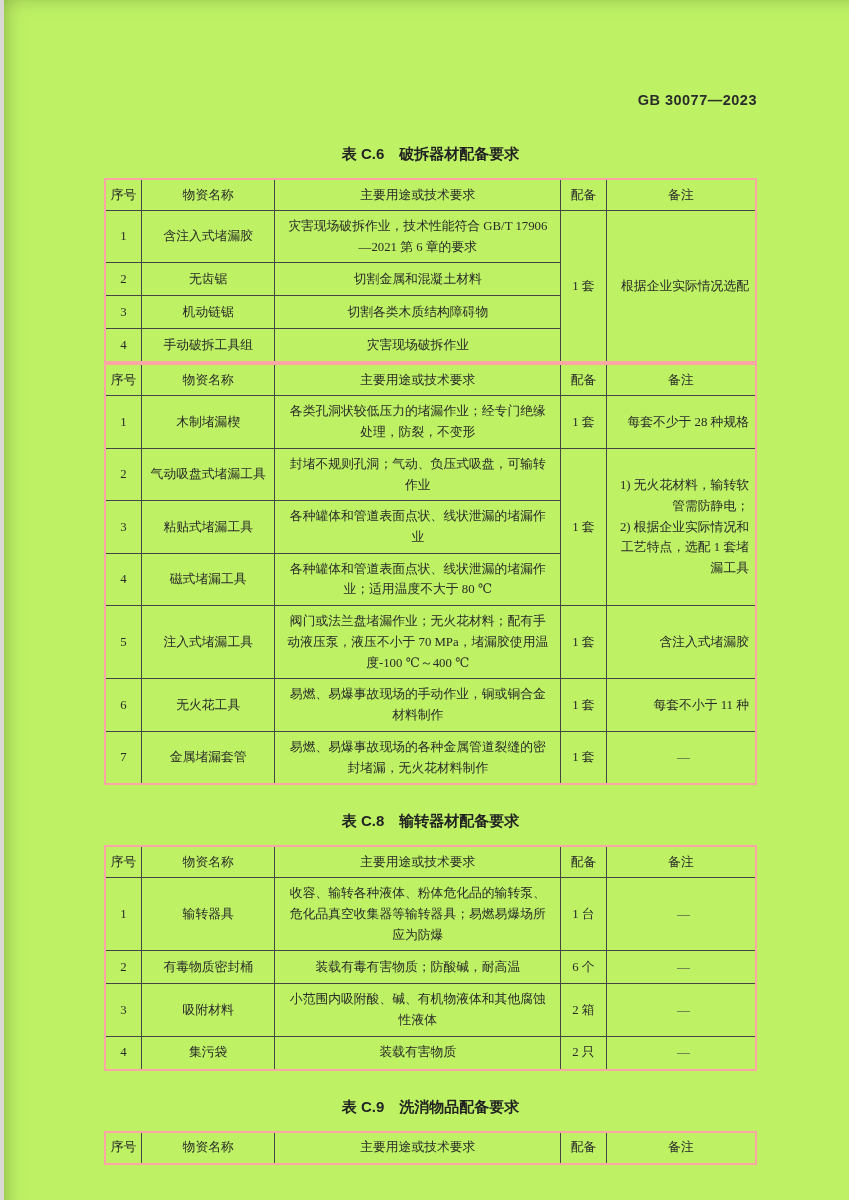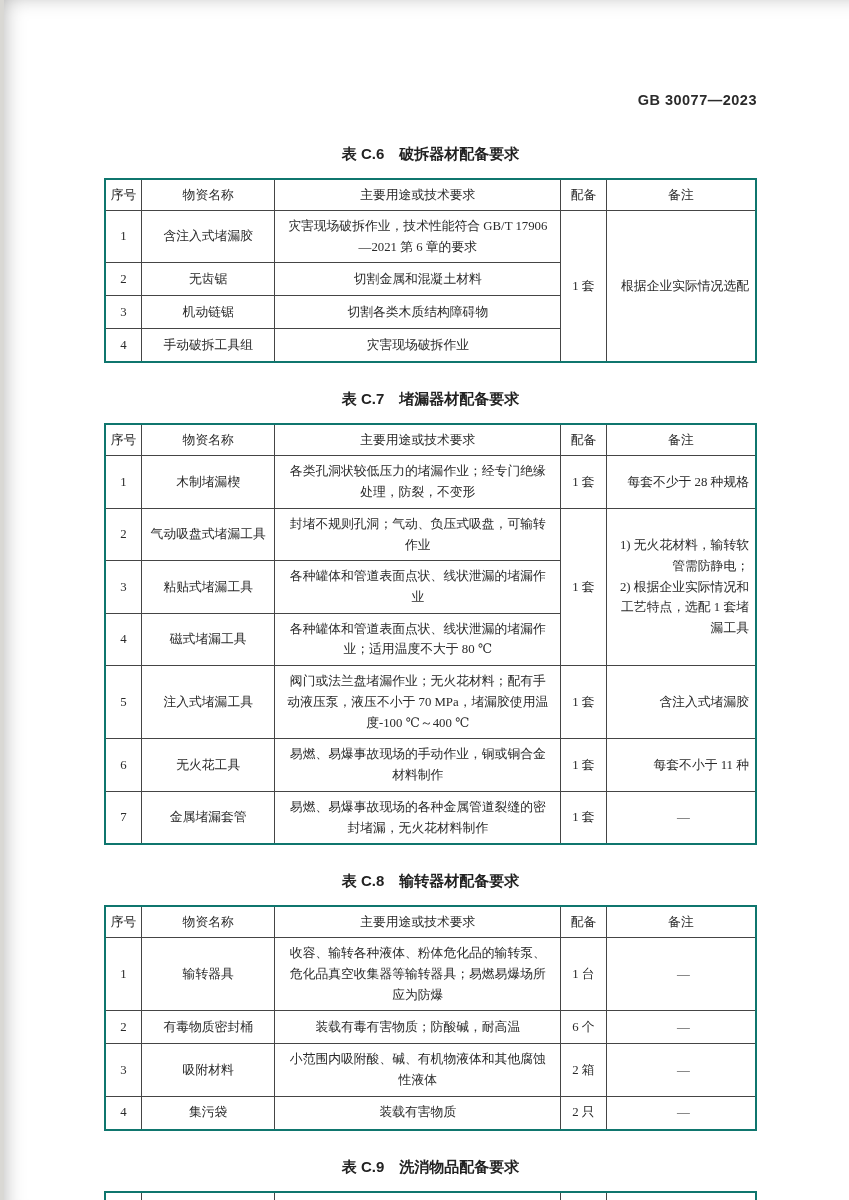--- a/index.html
+++ b/index.html
@@ -6,21 +6,21 @@
   body{
     width:849px;height:1200px;
     background:#d9d8d4;
     font-family:"Liberation Serif","DejaVu Serif",serif;
     color:#262626;
     position:relative;
     overflow:hidden;
   }
   .page{
     position:absolute;left:4px;top:0;right:0;bottom:0;
-    background:#ffffff;
+    background:#bef264;
     box-shadow:inset 14px 10px 22px -16px rgba(0,0,0,.35);
   }
   .content{
     padding:0 92px 0 100px;
   }
   .doc-number{
     text-align:right;
     margin-top:92px;
     font-family:"Liberation Sans","DejaVu Sans",sans-serif;
     font-weight:bold;
@@ -34,21 +34,21 @@
     font-weight:bold;
     font-size:15px;
     color:#222;
     margin:27px 0 14px;
   }
   .table-section:first-of-type .table-title{margin-top:37px;}
   table{
     width:100%;
     border-collapse:collapse;
     table-layout:fixed;
-    border:2px solid #0f766e;
+    border:2px solid #fca5a5;
   }
   col.c0{width:5.6%;}
   col.c1{width:20.5%;}
   col.c2{width:43.9%;}
   col.c3{width:7.0%;}
   col.c4{width:23.0%;}
   th,td{
     border:1px solid #454545;
     font-size:12.8px;
     line-height:1.62;
@@ -116,21 +116,20 @@
               </tr>
               <tr>
                 <td class="col0">4</td>
                 <td class="col1">手动破拆工具组</td>
                 <td class="col2">灾害现场破拆作业</td>
               </tr>
             </tbody>
           </table>
         </section>
         <section class="table-section">
-          <div class="table-title">表 C.7　堵漏器材配备要求</div>
           <table>
             <colgroup>
               <col class="c0">
               <col class="c1">
               <col class="c2">
               <col class="c3">
               <col class="c4">
             </colgroup>
             <thead>
               <tr>

